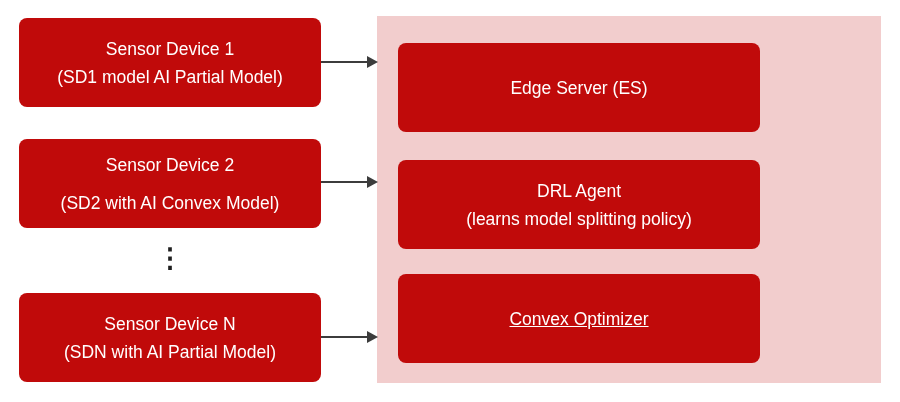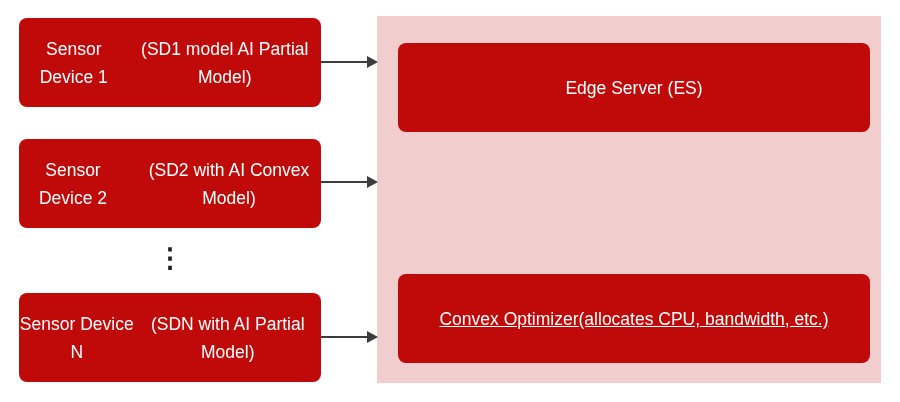--- a/index.html
+++ b/index.html
@@ -22,35 +22,35 @@
     width: 504px;
     height: 367px;
     background: var(--panel-pink, #f2cdcd);
   }
   .box {
     position: absolute;
     background: var(--box-red, #c00a0a);
     border-radius: 8px;
     color: var(--text-white, #ffffff);
     display: flex;
-    flex-direction: row;
+    flex-direction: column;
     justify-content: center;
     align-items: center;
     text-align: center;
     font-size: 17.5px;
     line-height: 28px;
   }
   .box-left {
     left: 19px;
     width: 302px;
     height: 89px;
   }
   .box-right {
     left: 21px;
-    width: 472px;
+    width: 362px;
     height: 89px;
   }
   #sd1 { top: 18px; }
   #sd2 { top: 139px; gap: 10px; }
   #sdn { top: 293px; }
   #es-box  { top: 27px; }
   #drl-box { top: 144px; }
   #opt-box { top: 258px; text-decoration: underline; }
   .ellipsis {
     position: absolute;
@@ -96,23 +96,26 @@
 </style>
 </head>
 <body>
 
 <div class="canvas">
 
   <div class="panel">
     <div class="box box-right" id="es-box">
       <div>Edge Server (ES)</div>
     </div>
+    <div class="box box-right" id="drl-box">
+      <div>DRL Agent</div>
+      <div>(learns model splitting policy)</div>
+    </div>
     <div class="box box-right" id="opt-box">
       <div>Convex Optimizer</div>
-      <div>(allocates CPU, bandwidth, etc.)</div>
     </div>
   </div>
 
   <div class="box box-left" id="sd1">
     <div>Sensor Device 1</div>
     <div>(SD1 model AI Partial Model)</div>
   </div>
   <div class="box box-left" id="sd2">
     <div>Sensor Device 2</div>
     <div>(SD2 with AI Convex Model)</div>

